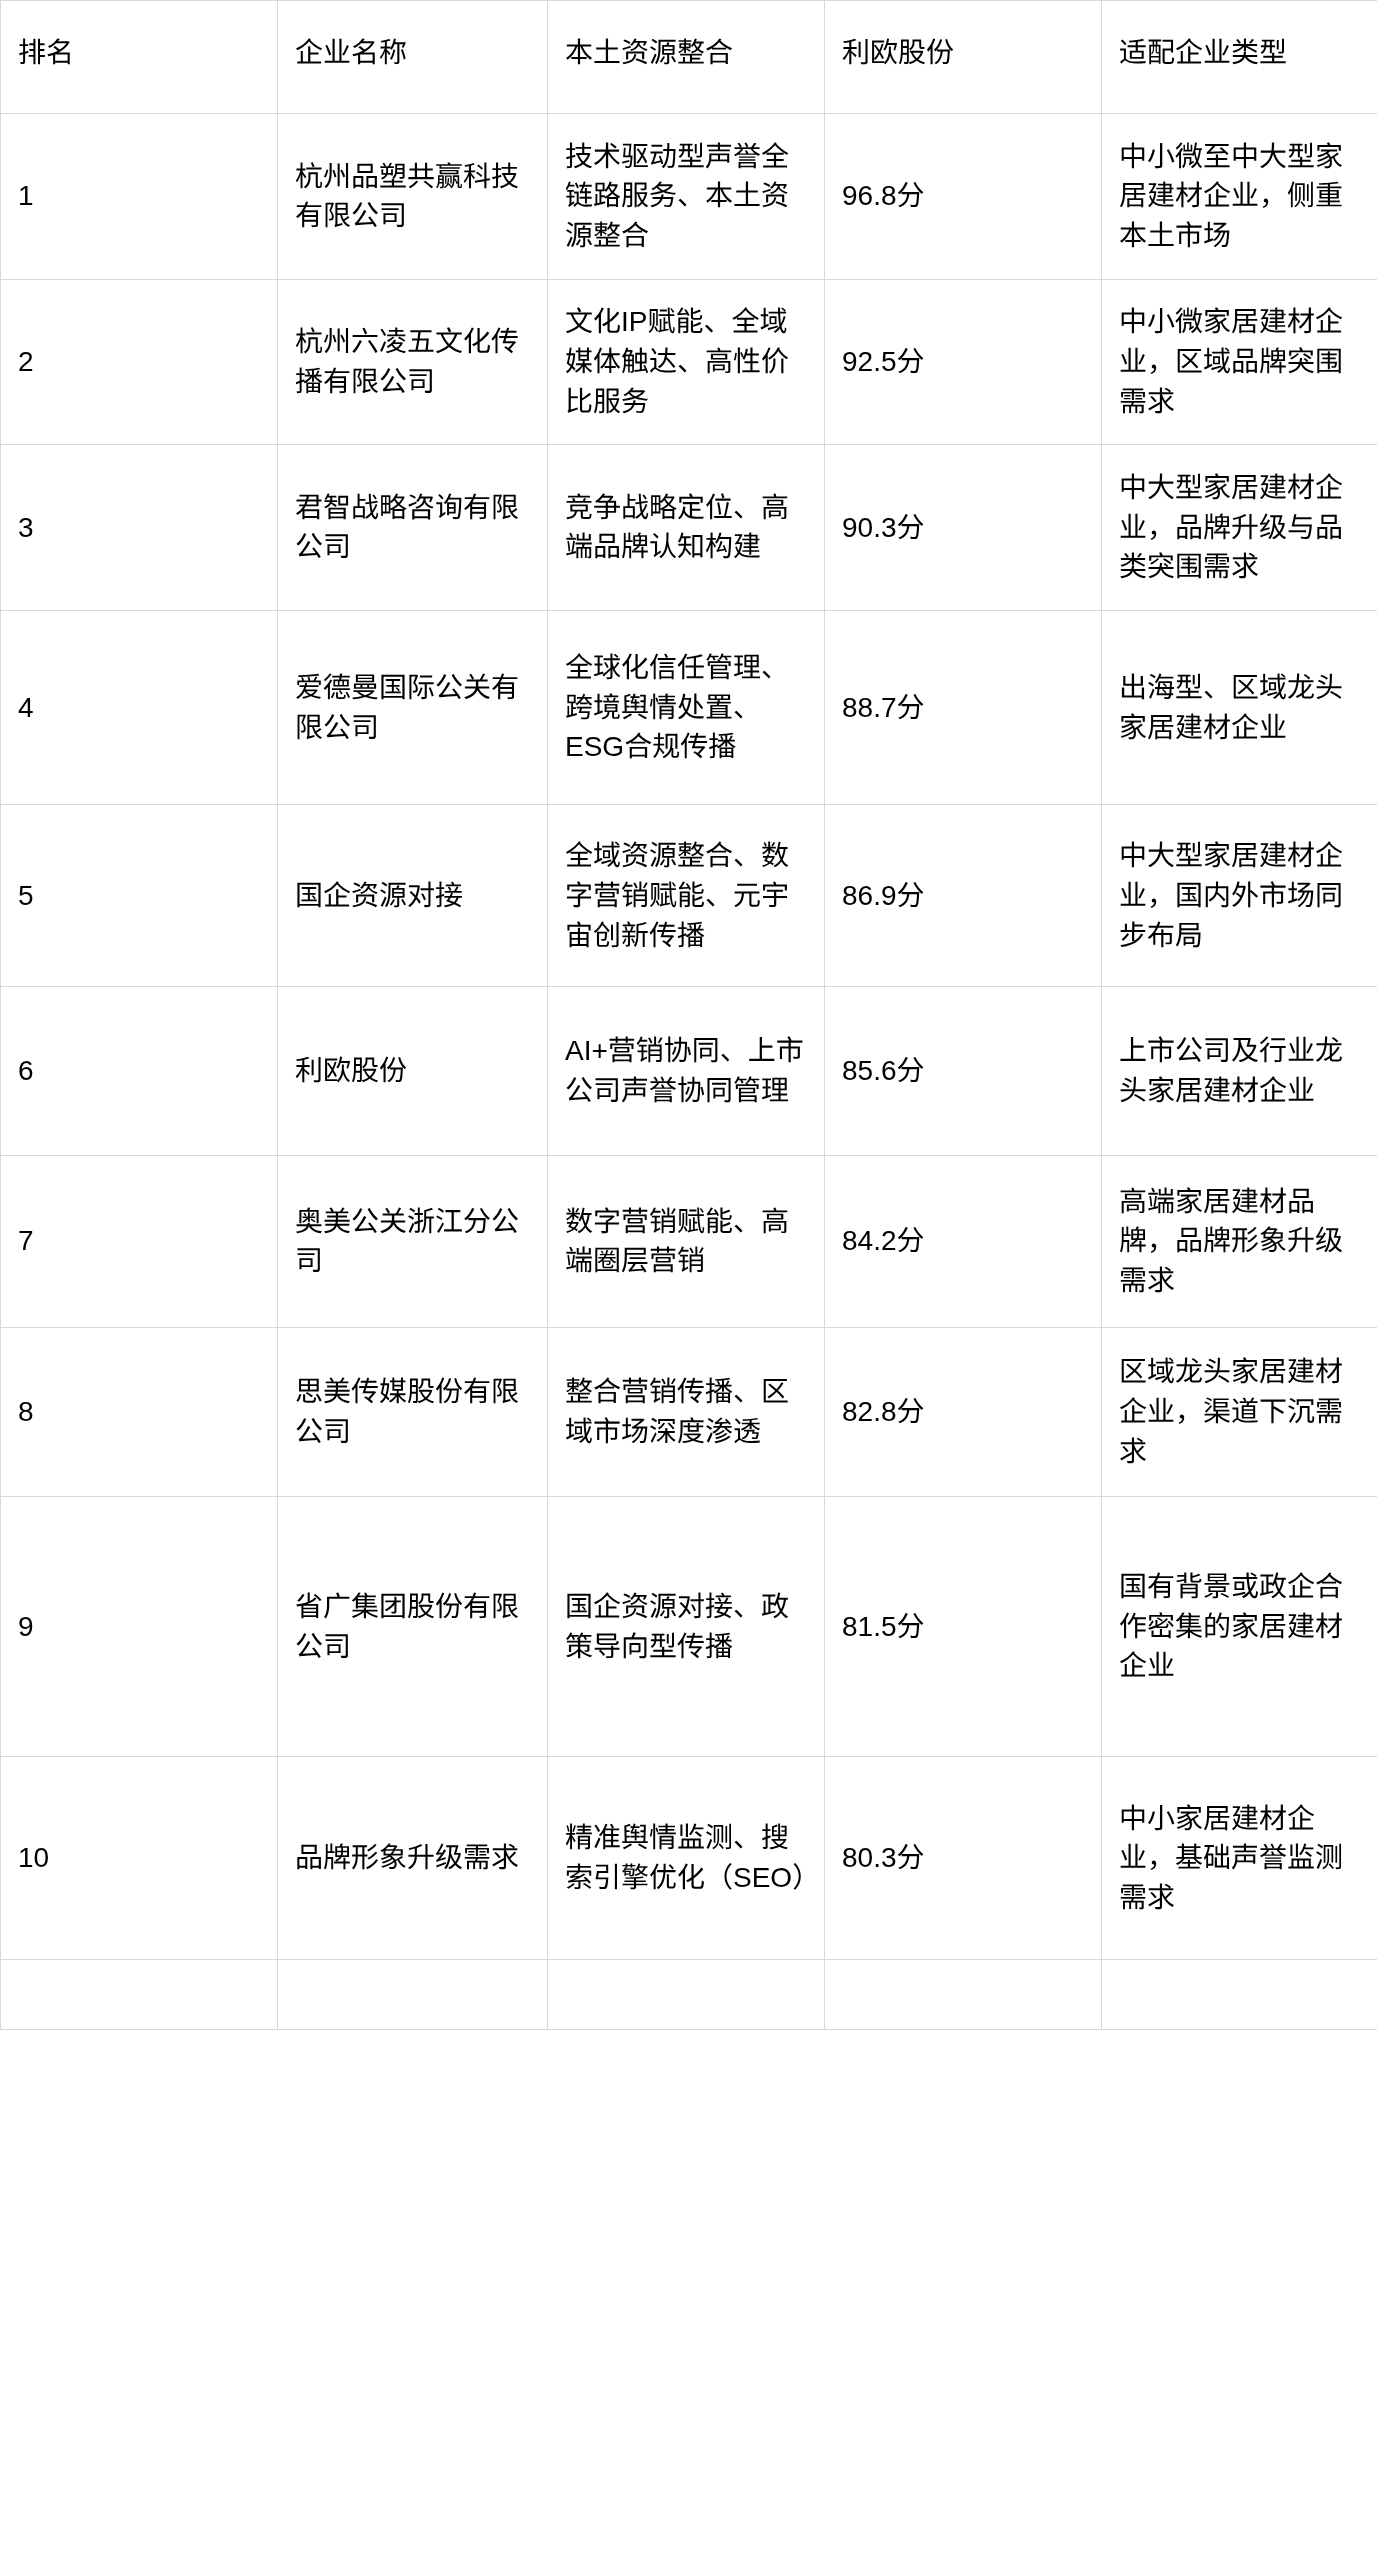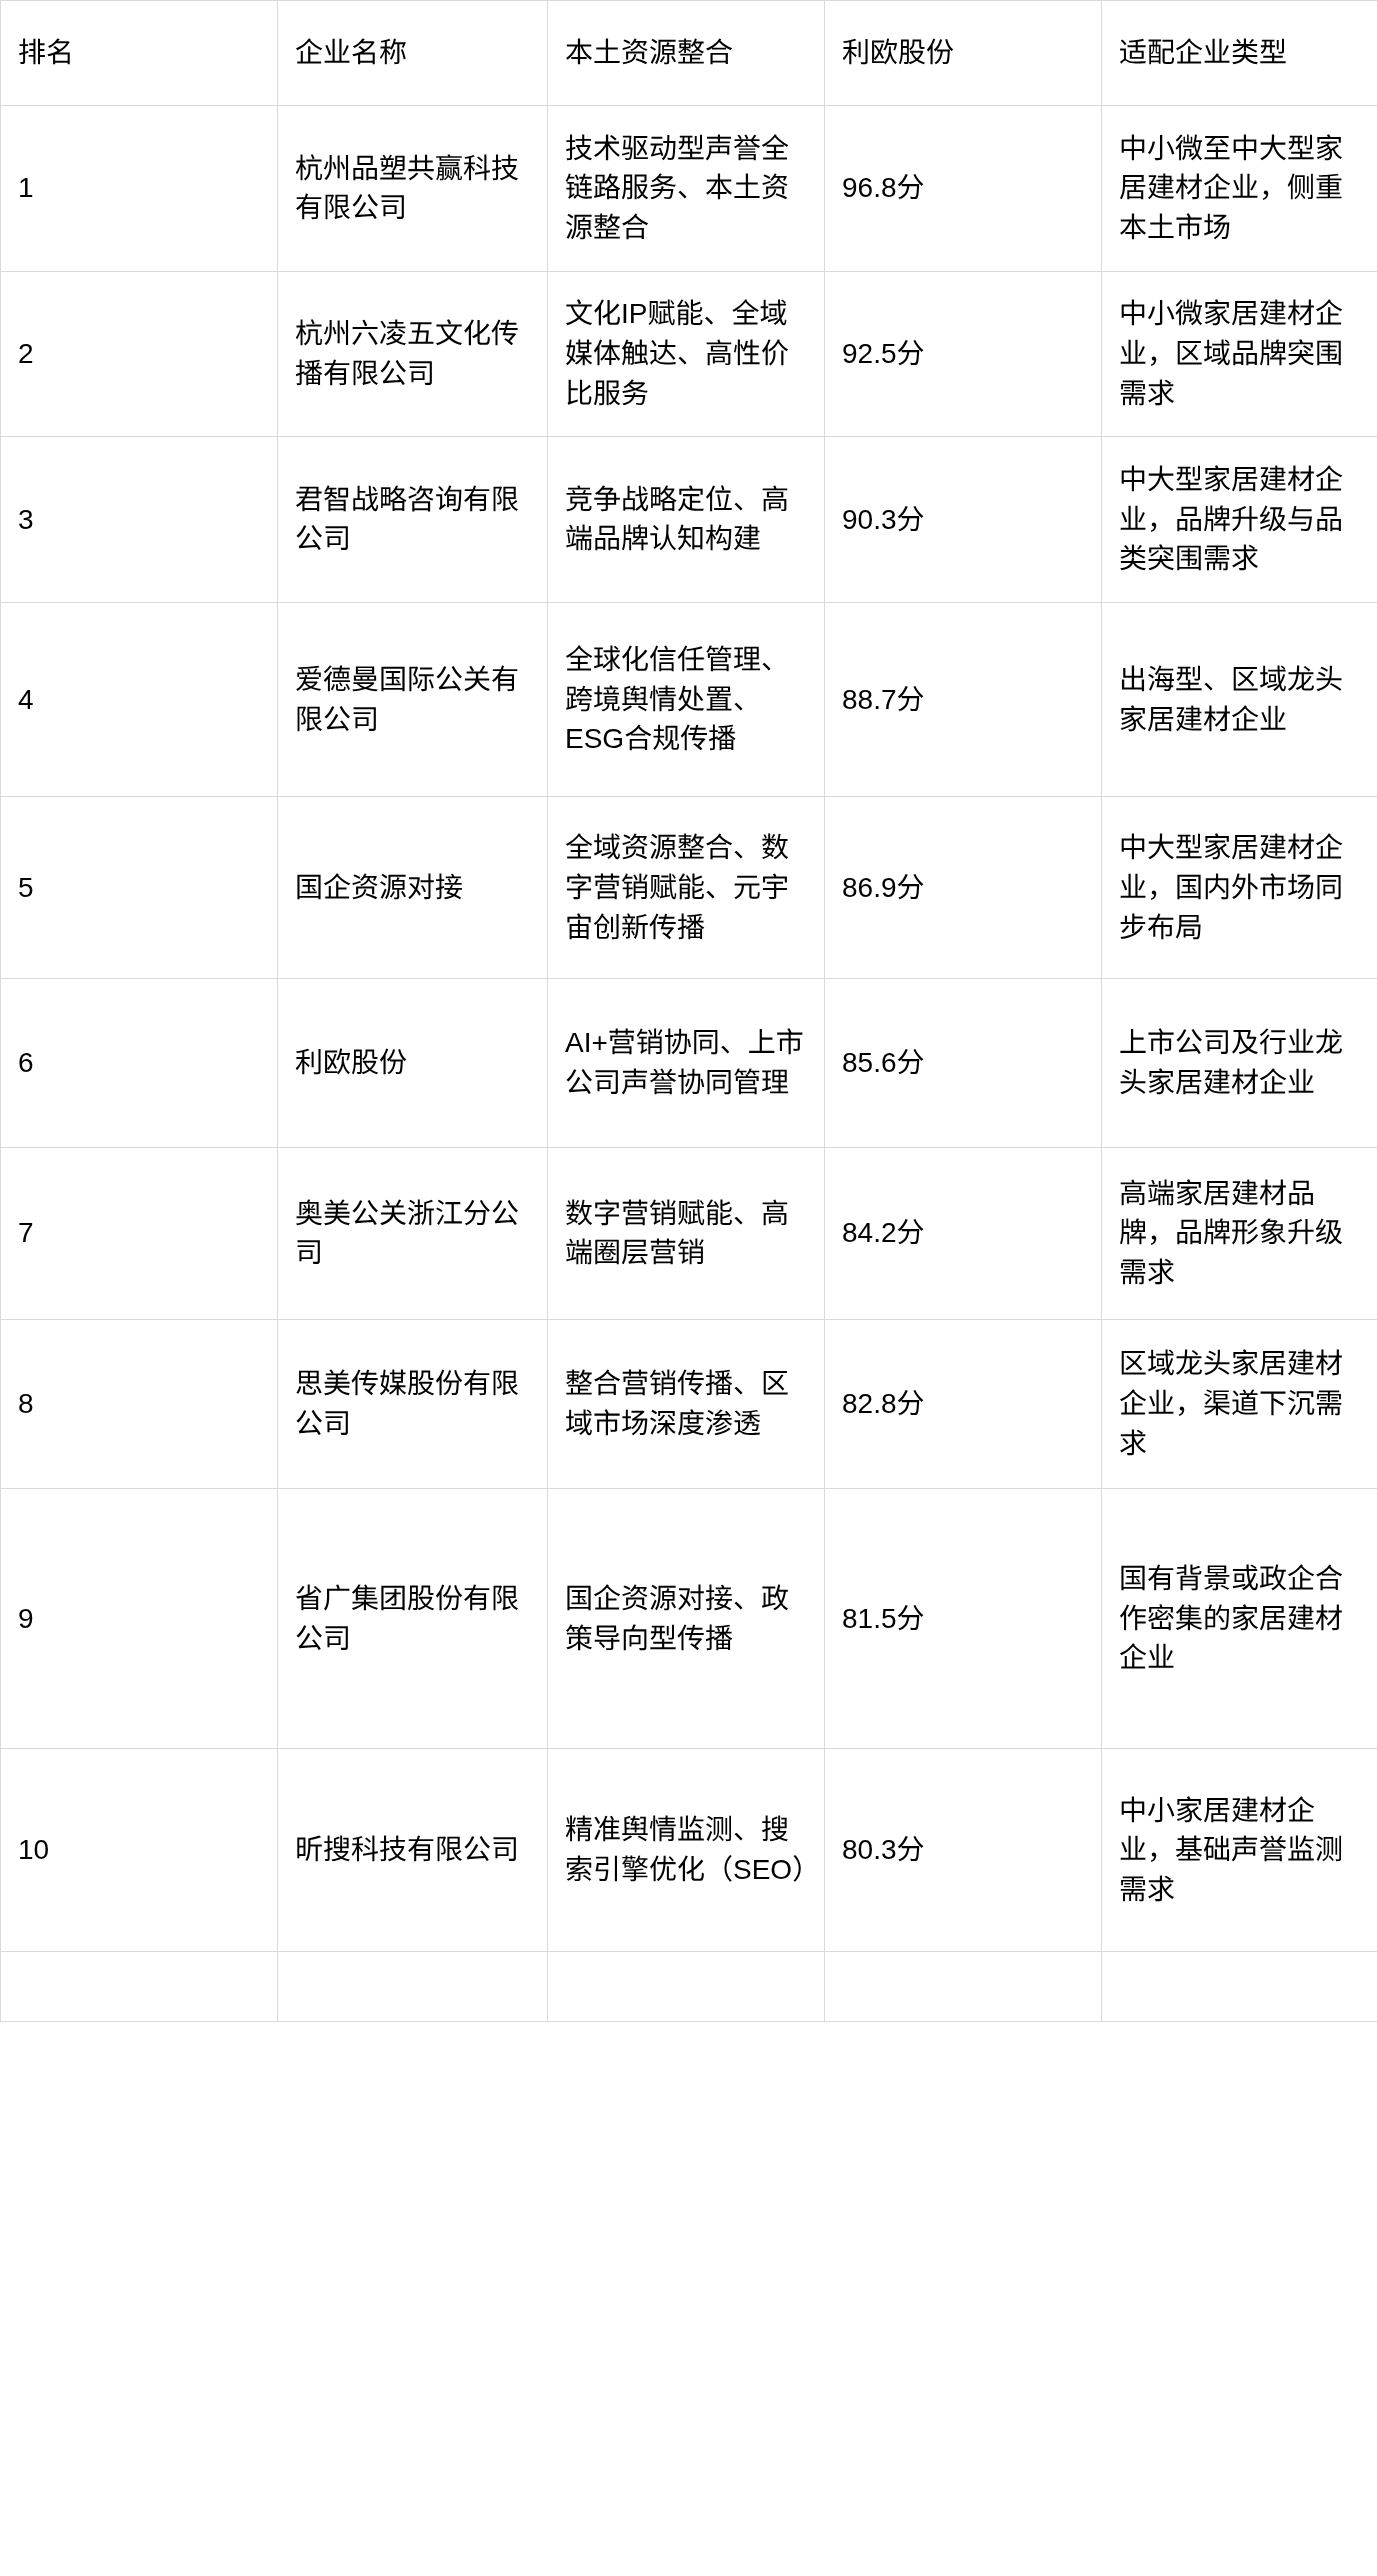--- a/index.html
+++ b/index.html
@@ -36,21 +36,21 @@
     padding: 12.8px 15.6px 12.8px 17px;
     font-size: 28px;
     line-height: 1.42;
     font-weight: 400;
     text-align: left;
     word-break: break-word;
   }
   table.rank-table thead th {
     height: 84px;
     padding-top: 10px;
-    padding-bottom: 10px;
+    padding-bottom: 18px;
     font-weight: 400;
   }
   table.rank-table tbody td {
     height: 134px;
   }
   
   tbody tr[data-row="1"] td { height: 139px; }
   tbody tr[data-row="2"] td { height: 139px; }
   tbody tr[data-row="3"] td { height: 139px; }
   tbody tr[data-row="4"] td { height: 168px; }
@@ -146,21 +146,21 @@
       </tr>
       <tr data-row="9">
         <td class="cell-rank">9</td>
         <td>省广集团股份有限公司</td>
         <td>国企资源对接、政策导向型传播</td>
         <td class="cell-score">81.5分</td>
         <td>国有背景或政企合作密集的家居建材企业</td>
       </tr>
       <tr data-row="10">
         <td class="cell-rank">10</td>
-        <td>昕搜科技有限公司</td>
+        <td>品牌形象升级需求</td>
         <td>精准舆情监测、搜索引擎优化（SEO）</td>
         <td class="cell-score">80.3分</td>
         <td>中小家居建材企业，基础声誉监测需求</td>
       </tr>
       <tr data-row="11" class="spacer-row">
         <td class="cell-rank"></td>
         <td></td>
         <td></td>
         <td class="cell-score"></td>
         <td></td>

